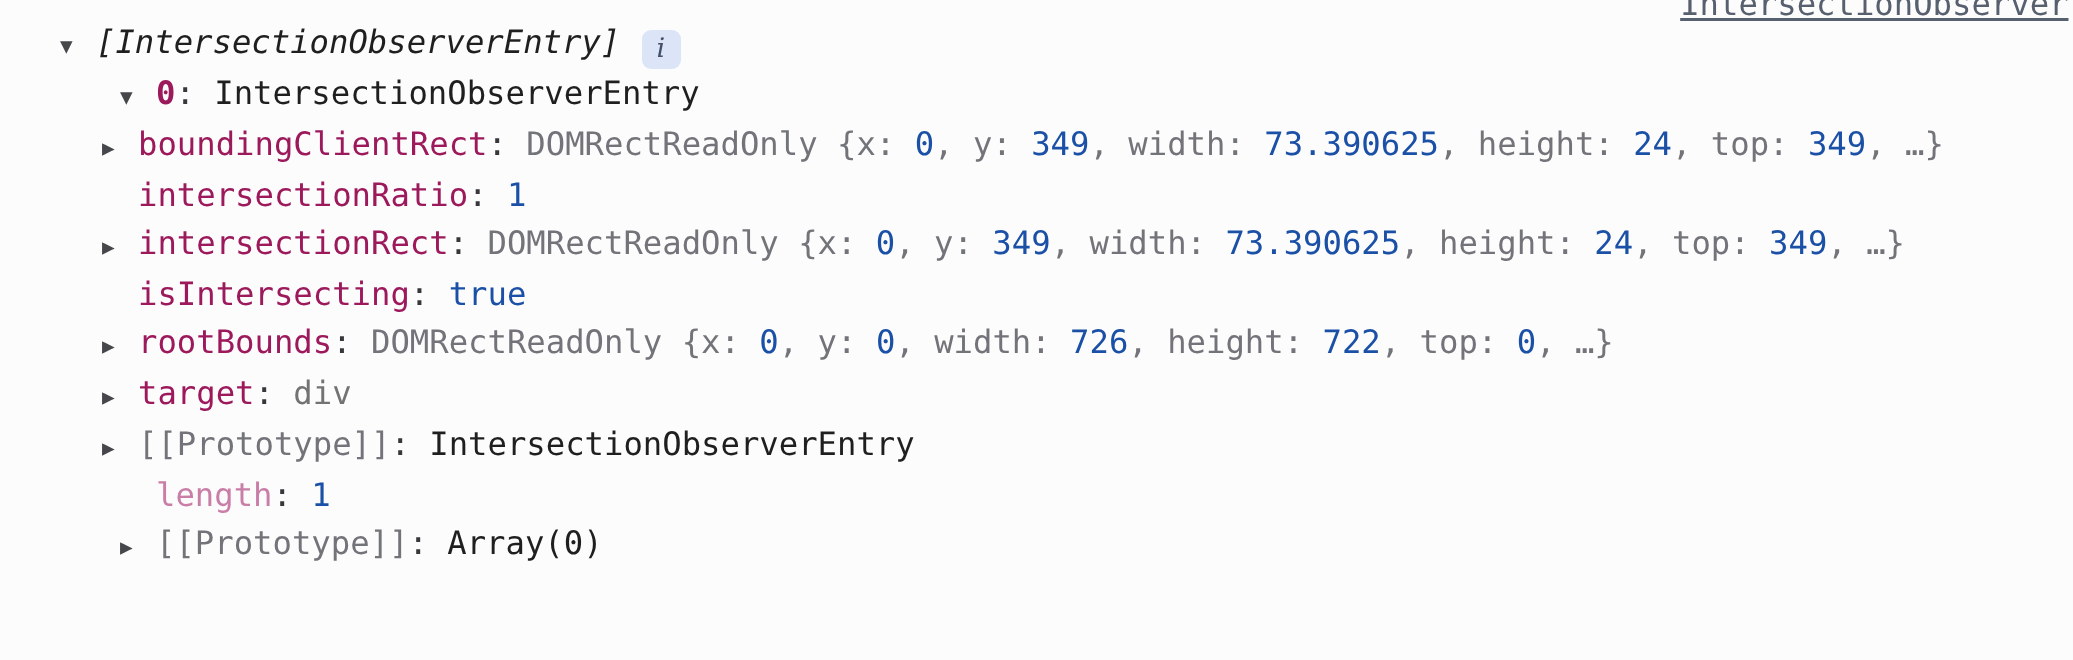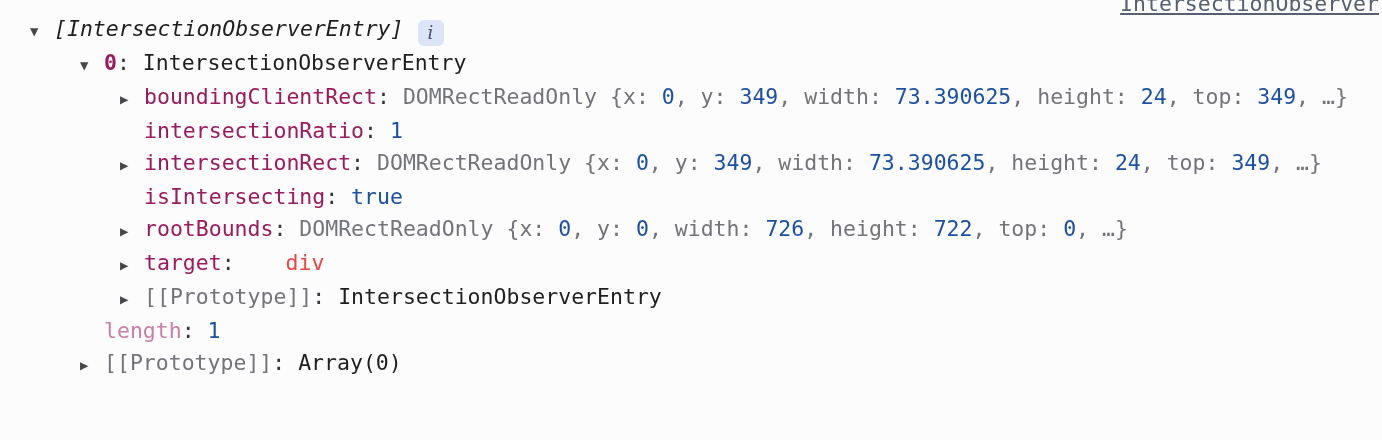--- a/index.html
+++ b/index.html
@@ -10,36 +10,36 @@
     overflow: hidden;
   }
   .console-wrap { position: relative; width: 1382px; height: 440px; text-decoration: underline; }
   .console-output { position: absolute; left: 0; top: 13px; right: 0; }
   .row {
     font-size: 21.5px;
     line-height: 32px;
     white-space: pre;
     color: #1f1f1f;
   }
-  .row.l1 { padding-left: 30px; }
+  .row.l1 { padding-left: 40px; }
   .row.l2 { padding-left: 80px; }
-  .row.l3 { padding-left: 120px; }
+  .row.l3 { padding-left: 68px; }
   .twisty {
     display: inline-block;
     width: 24px;
     font-size: 14px;
     color: #46474a;
   }
   .seg-prop   { color: #9c195c; }
   .seg-dim-prop { color: #c97ea7; }
   .seg-index  { color: #9c195c; font-weight: bold; }
   .seg-punct  { color: #36363b; }
   .seg-muted  { color: #73747a; }
   .seg-blue   { color: #1b50a7; }
-  .seg-node   { color: #ef4444; margin-left: 38px; }
+  .seg-node   { color: #737373; }
   .seg-object { color: #1f1f1f; }
   .seg-preview-italic { color: #1f1f1f; font-style: italic; }
   .seg-info-badge {
     display: inline-block;
     margin-left: 14px;
     width: 26px; height: 26px; line-height: 26px;
     border-radius: 6px;
     background: #dbe5f7;
     color: #44506b;
     font-family: "DejaVu Serif", serif;

